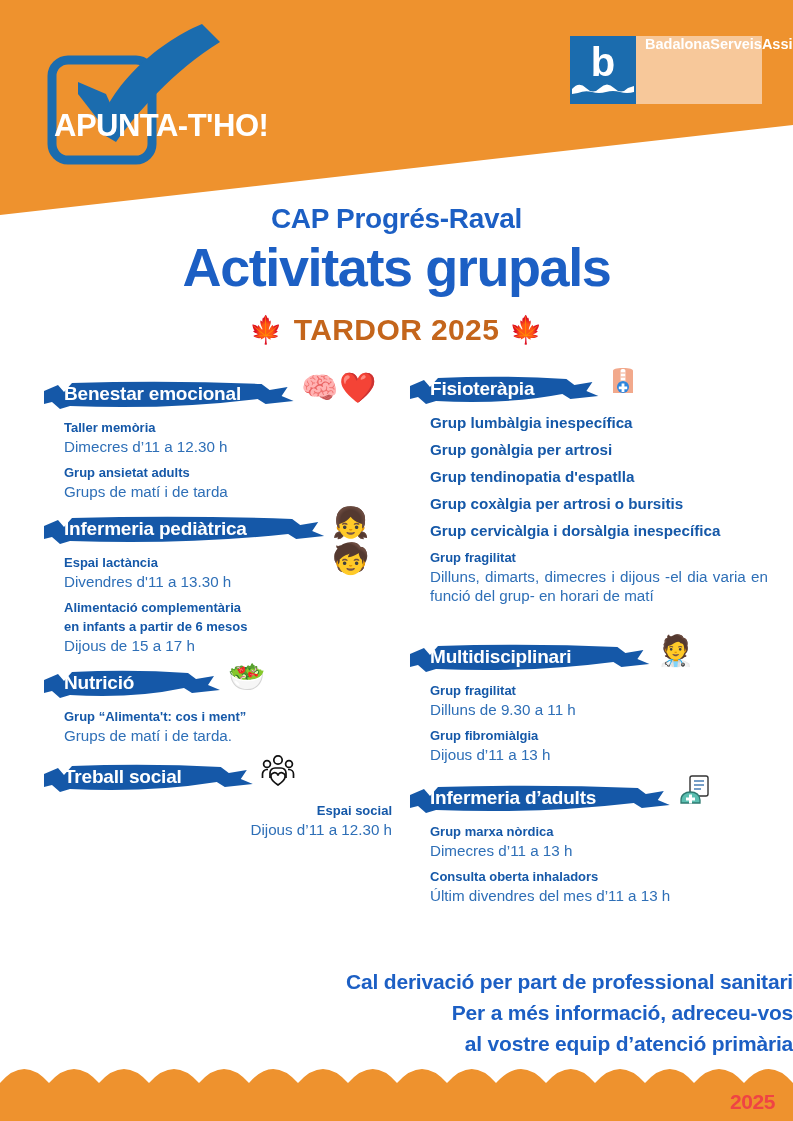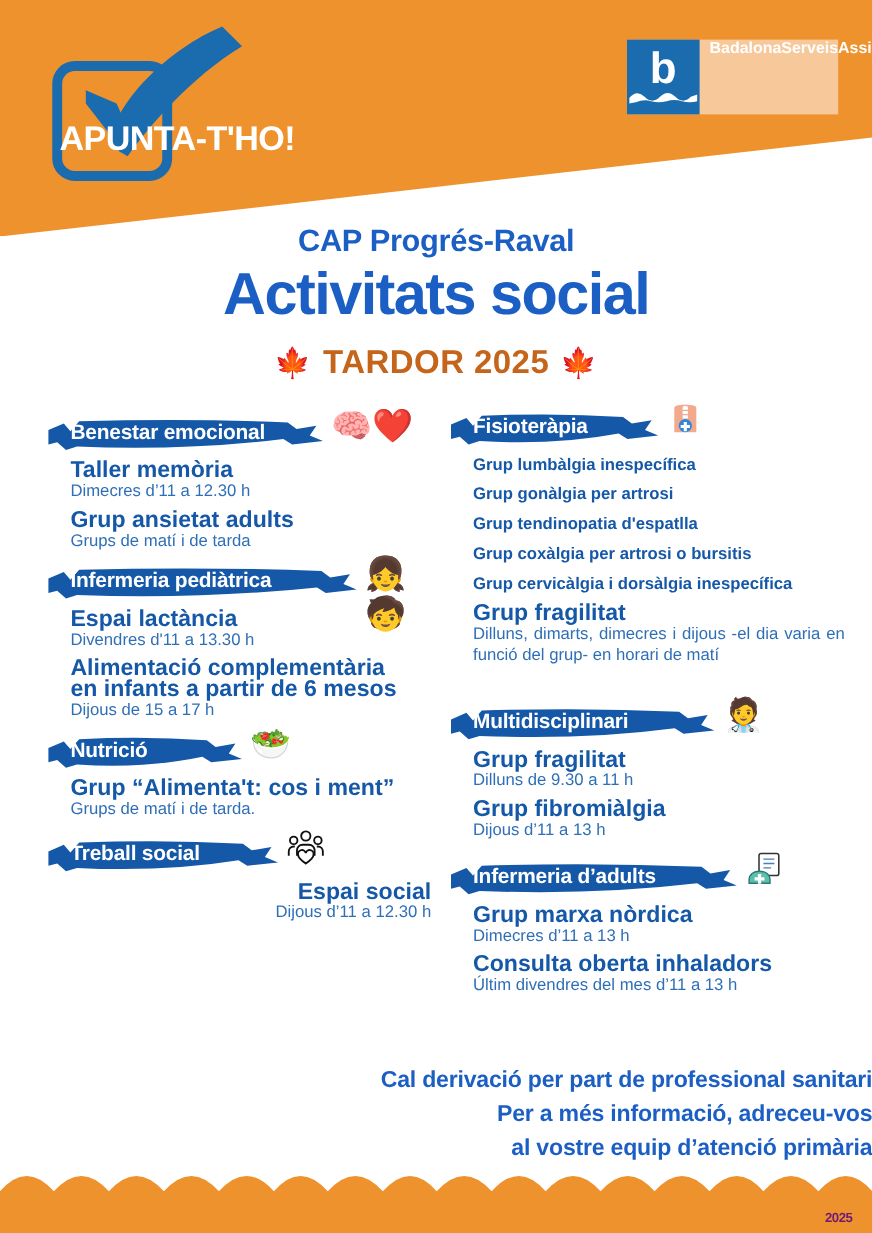--- a/index.html
+++ b/index.html
@@ -83,41 +83,41 @@
     position:absolute;left:22px;top:3px;
     font-size:19px;font-weight:bold;color:#ffffff;
     letter-spacing:-0.2px;white-space:nowrap;z-index:2;
   }
   .sec-head .sec-icon{
     position:absolute;top:-10px;font-size:30px;line-height:36px;z-index:3;
   }
   .sec-body{padding-left:22px;}
   .item{margin-bottom:7px;}
   .item .title{
-    font-size:21px;font-weight:bold;color:#1558A8;line-height:19px;
+    font-size:13px;font-weight:bold;color:#1558A8;line-height:19px;
   }
   .item .detail{
     font-size:15.2px;font-weight:normal;color:#2E6FB7;line-height:19px;
   }
   .item .detail.just{text-align:justify;}
   .plain{
     font-size:15.2px;font-weight:bold;color:#1558A8;line-height:19px;
     margin-bottom:8px;
   }
 
   
   .footer-msg{
     position:absolute;left:0;top:966px;width:793px;text-align:right;
     color:#1C5FC4;font-weight:bold;font-size:21px;line-height:31px;
     letter-spacing:-0.2px;
   }
   .wave-bottom{position:absolute;left:0;bottom:0;width:793px;height:60px;}
   .year{
     position:absolute;right:18px;bottom:7px;
-    color:#701a75;font-weight:bold;font-size:12px;letter-spacing:-0.4px;
+    color:#ef4444;font-weight:bold;font-size:21px;letter-spacing:-0.4px;
   }
 </style>
 </head>
 <body>
 
 <div class="poster">
 
   <div class="top-band"></div>
 
   <div class="logo-block">
@@ -137,21 +137,21 @@
       </svg>
     </div>
     <div class="bsa-words">
       <span>Badalona</span>
       <span>Serveis</span>
       <span>Assistencials</span>
     </div>
   </div>
 
   <div class="t-sub">CAP Progrés-Raval</div>
-  <div class="t-main">Activitats social</div>
+  <div class="t-main">Activitats grupals</div>
   <div class="t-season">
     <span class="leaf">🍁</span>
     <span>TARDOR 2025</span>
     <span class="leaf">🍁</span>
   </div>
 
   <div class="col-left">
       <div class="section" style="margin-bottom: 14px;">
         <div class="sec-head">
           <svg class="brush" width="253.6" height="30" viewBox="0 0 253.6 30">

